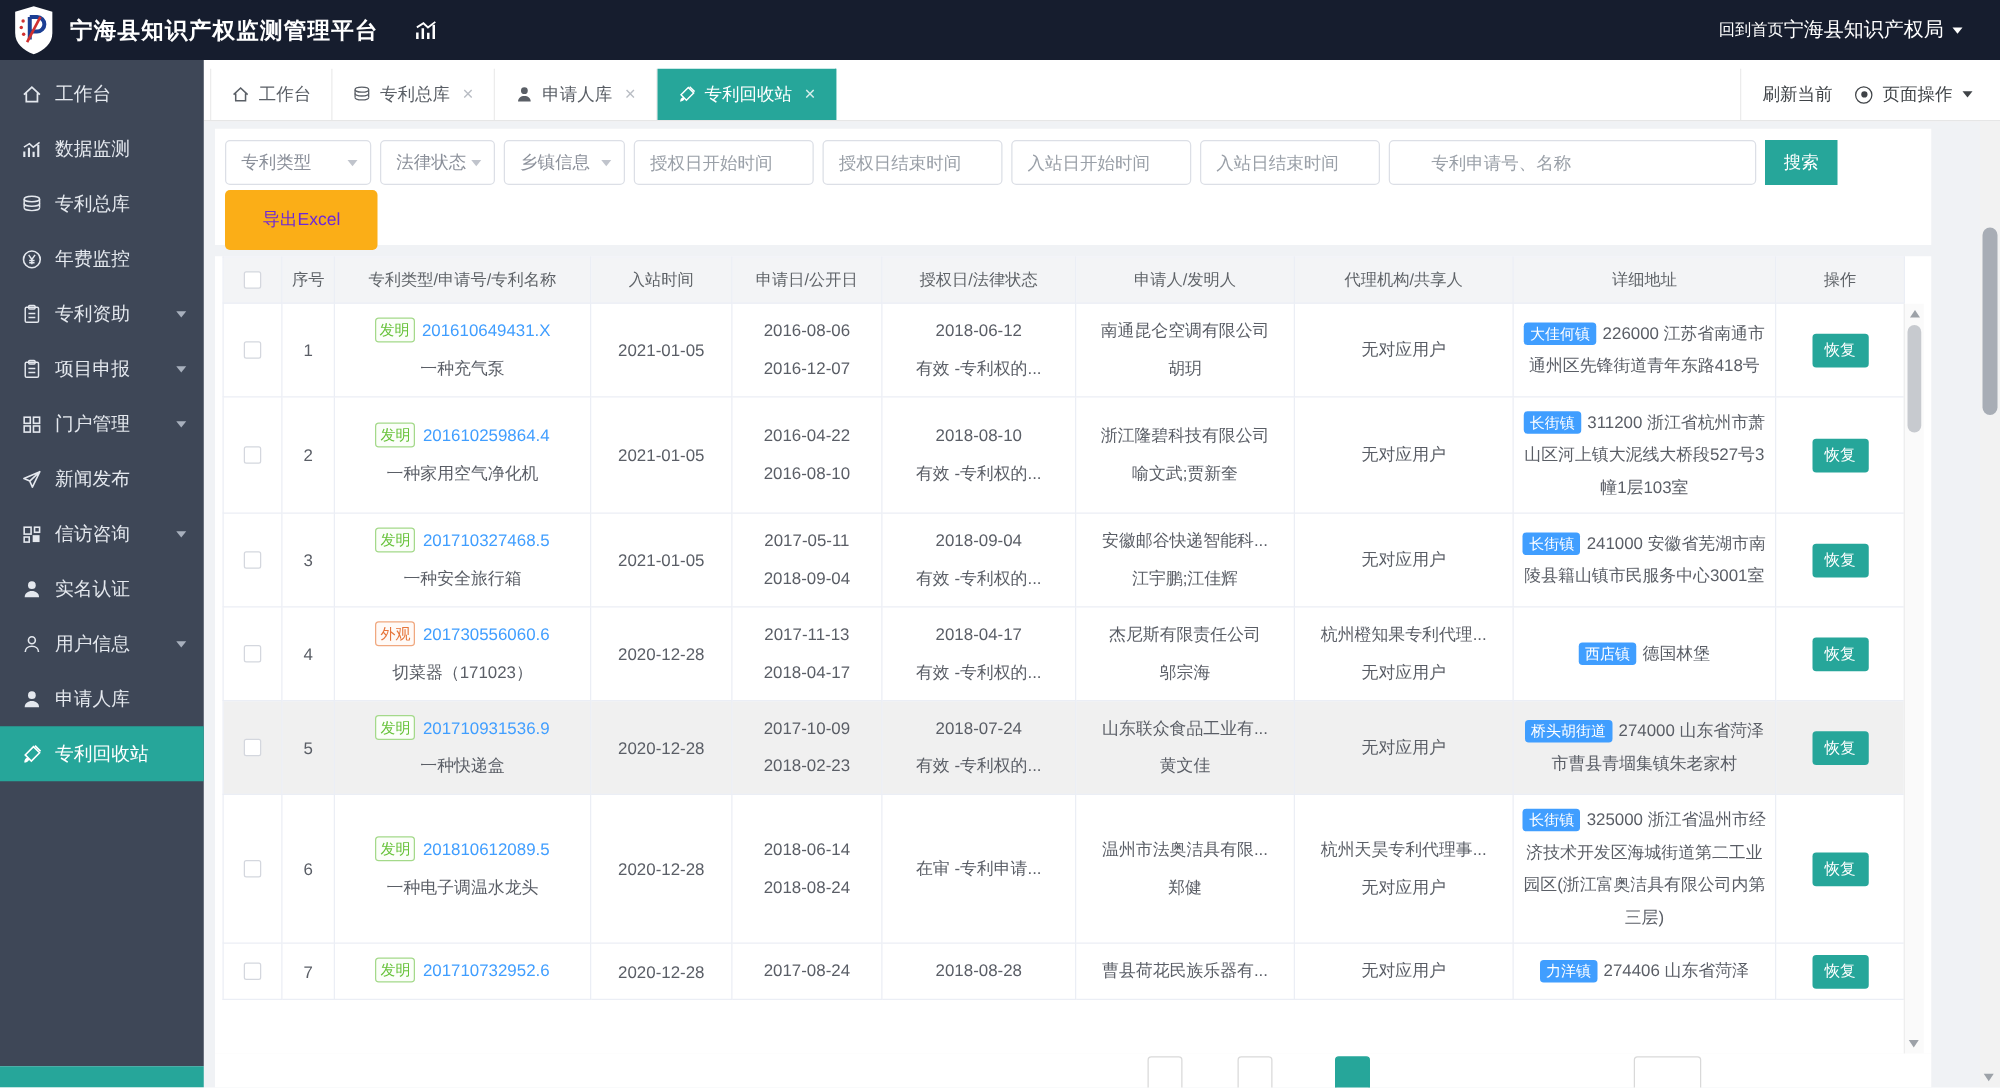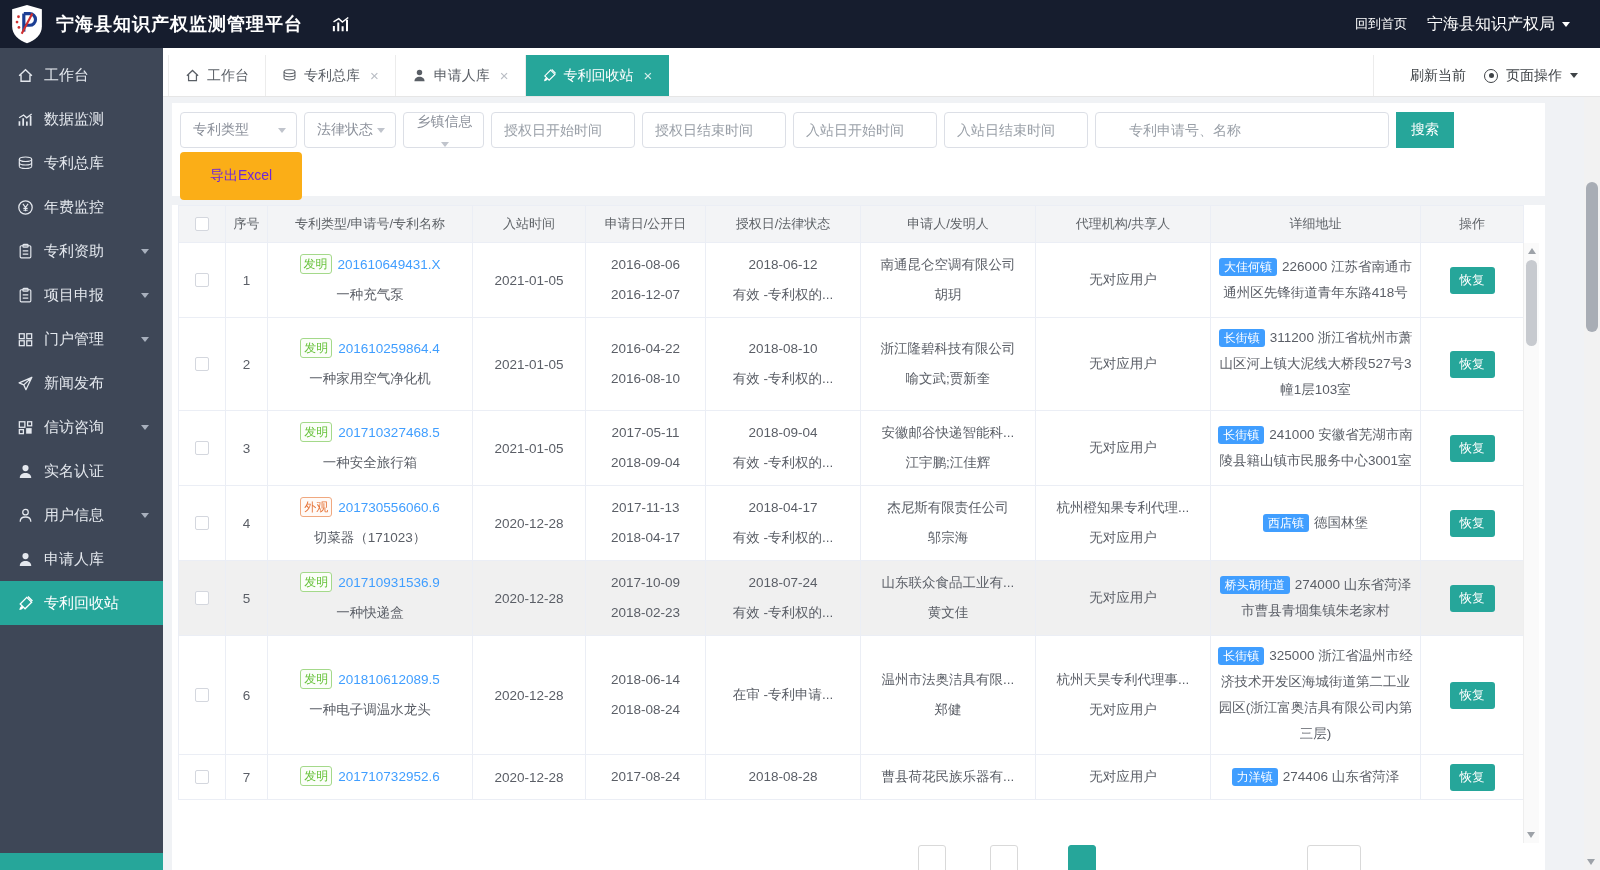--- a/index.html
+++ b/index.html
@@ -10,21 +10,21 @@
     font-family:"Liberation Sans","DejaVu Sans",sans-serif;
     color:#333;
   }
   
   .header { position:absolute; top:0; left:0; width:1600px; height:48px;
     background:#161d2e; display:flex; align-items:center; color:#fff; z-index:30; }
   .logo { margin-left:10px; width:34px; height:40px; flex:0 0 auto; }
   .app-title { font-size:18px; font-weight:bold; margin-left:12px; letter-spacing:1px; }
   .header-chart { margin-left:28px; width:20px; height:20px; color:#fff; }
   .header-chart svg { width:20px; height:20px; }
-  .header-right { margin-left:auto; display:flex; align-items:center; margin-right:30px; gap:20px; }
+  .header-right { margin-left:auto; display:flex; align-items:center; margin-right:30px; }
   .home-link { font-size:13px; cursor:pointer; }
   .org { font-size:16px; display:flex; align-items:center; gap:7px; cursor:pointer; }
   .caret-down { display:inline-block; width:0; height:0;
     border-left:4.5px solid transparent; border-right:4.5px solid transparent;
     border-top:5.5px solid #fff; }
   
   .sidebar { position:absolute; top:48px; left:0; width:163px; height:805px;
     background:#3e4757; padding-top:5px; z-index:20; }
   .side-item { height:44px; display:flex; align-items:center; padding:0 14px 0 17px;
     color:#e4e8ee; font-size:15px; cursor:pointer; }
@@ -42,21 +42,21 @@
   .tabs-left { display:flex; height:41px; }
   .tab { display:flex; align-items:center; gap:7px; padding:0 16px; font-size:14px;
     color:#5a5f66; border-right:1px solid #ececec; cursor:pointer; height:41px; white-space:nowrap; }
   .tab:first-child { border-left:1px solid #ececec; }
   .tab .ticon { width:15px; height:15px; display:inline-flex; }
   .tab .ticon svg { width:15px; height:15px; }
   .tab .close { font-size:15px; color:#b9bdc4; margin-left:3px; line-height:1; }
   .tab.active { background:#26a69a; color:#fff; border-color:#26a69a; }
   .tab.active .close { color:#d8efec; }
   .tabs-right { margin-left:auto; height:41px; display:flex; align-items:center; gap:18px;
-    padding:0 22px 0 36px; border-left:1px solid #ececec; color:#3f4347; font-size:14px; }
+    padding:0 22px 0 17px; border-left:1px solid #ececec; color:#3f4347; font-size:14px; }
   .refresh { cursor:pointer; }
   .pageops { display:flex; align-items:center; gap:8px; cursor:pointer; }
   .pageops .caret-down { border-top-color:#3f4347; }
   .radio-icon { width:14px; height:14px; border:1.5px solid #3f4347; border-radius:50%;
     display:inline-flex; align-items:center; justify-content:center; }
   .radio-icon::after { content:""; width:5px; height:5px; background:#3f4347; border-radius:50%; }
   
   .filter-card { position:absolute; left:172px; top:103px; width:1373px; height:93px;
     background:#fff; }
   .filter-row { display:flex; gap:7px; padding:9px 0 0 8px; align-items:center; }
@@ -339,21 +339,21 @@
 <div class="filter-card">
   <div class="filter-row">
       <div class="f-select" style="width: 117px;">
         <span>专利类型</span>
         <i class="caret-down sel-caret"></i>
       </div>
       <div class="f-select" style="width: 92px;">
         <span>法律状态</span>
         <i class="caret-down sel-caret"></i>
       </div>
-      <div class="f-select" style="width: 81px; flex-direction: column;">
+      <div class="f-select" style="width: 97px;">
         <span>乡镇信息</span>
         <i class="caret-down sel-caret"></i>
       </div>
       <input class="f-input" placeholder="授权日开始时间" style="width: 144px;">
       <input class="f-input" placeholder="授权日结束时间" style="width: 144px;">
       <input class="f-input" placeholder="入站日开始时间" style="width: 144px;">
       <input class="f-input" placeholder="入站日结束时间" style="width: 144px;">
       <input class="f-input" placeholder="专利申请号、名称" style="width: 294px; padding-left: 33px;">
       <button class="search-btn">搜索</button>
     </div>

